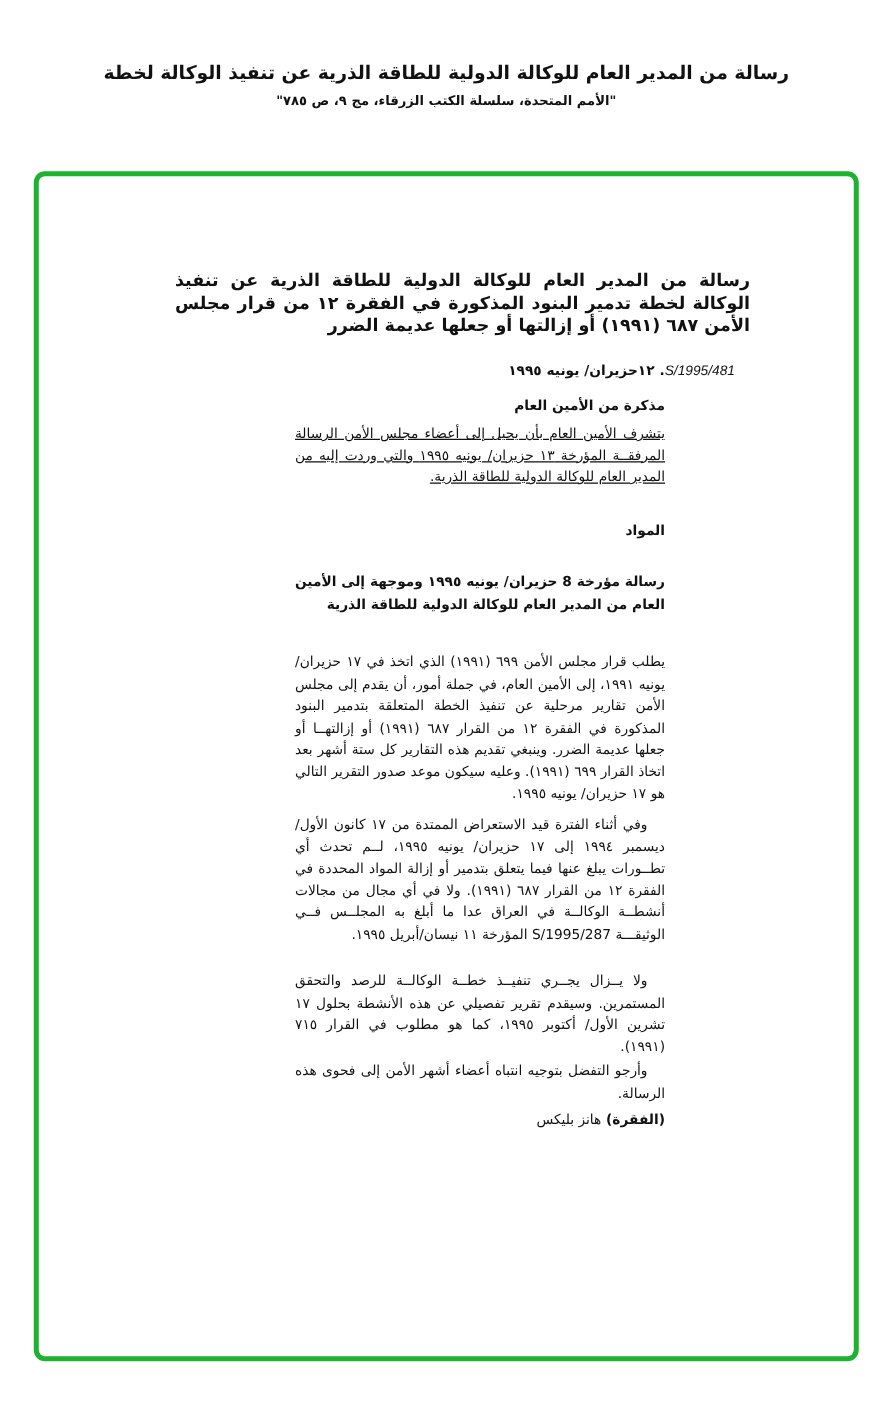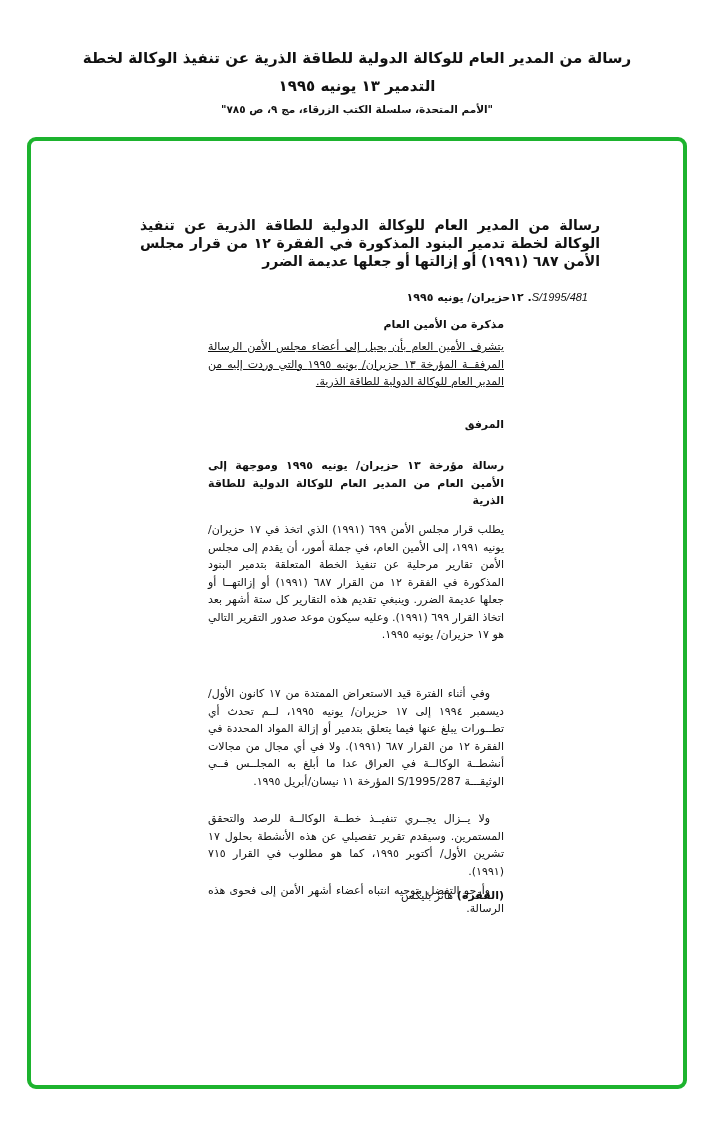--- a/index.html
+++ b/index.html
@@ -70,21 +70,21 @@
       line-height: 16px;
     }
     .ref .ref-code {
       font-family: "Liberation Sans", sans-serif;
       font-weight: normal;
       font-style: italic;
       direction: ltr;
       unicode-bidi: embed;
     }
     .body-col {
-      left: 208px;
+      left: 236px;
       width: 296px;
       font-size: 11px;
       line-height: 17.5px;
       text-align: justify;
       text-align-last: right;
     }
     .note-heading {
       top: 316px;
       font-weight: bold;
       font-size: 11px;
@@ -103,47 +103,46 @@
     }
     .para1 { top: 521px; }
     .para2 { top: 651px; }
     .para3 { top: 776px; }
     .para4 { top: 848px; }
     .signature {
       top: 887px;
       font-weight: bold;
     }
     p { margin: 0; }
-    .indent { text-indent: 14px; margin-top: 34px; }
+    .indent { text-indent: 14px; }
     .sig-label { font-weight: bold; }
     .sig-name { font-weight: normal; }
   </style>
 </head>
 <body>
 
 <div class="header">
   <p class="h-title">رسالة من المدير العام للوكالة الدولية للطاقة الذرية عن تنفيذ الوكالة لخطة</p>
-  <p class="h-title">التدمير ١٣ يونيه ١٩٩٥</p>
   <p class="h-source">"الأمم المتحدة، سلسلة الكتب الزرقاء، مج ٩، ص ٧٨٥"</p>
 </div>
 
 <div class="frame" style="border-color: rgb(29, 179, 46);"></div>
 
 <p class="doc doc-title">رسالة من المدير العام للوكالة الدولية للطاقة الذرية عن تنفيذ الوكالة لخطة تدمير البنود المذكورة في الفقرة ١٢ من قرار مجلس الأمن ٦٨٧ (١٩٩١) أو إزالتها أو جعلها عديمة الضرر</p>
 
 <div class="doc ref">
   <span class="ref-code">S/1995/481</span><span>. </span><span>١٢حزيران/ يونيه ١٩٩٥</span>
 </div>
 
 <p class="doc body-col note-heading">مذكرة من الأمين العام</p>
 <p class="doc body-col note-text">يتشرف الأمين العام بأن يحيل إلى أعضاء مجلس الأمن الرسالة المرفقــة المؤرخة ١٣ حزيران/ يونيه ١٩٩٥ والتي وردت إليه من المدير العام للوكالة الدولية للطاقة الذرية.</p>
 
-<p class="doc body-col annex-label">المرفق</p>
+<p class="doc body-col annex-label">المواد</p>
 
-<p class="doc body-col letter-heading">رسالة مؤرخة ١٣ حزيران/ يونيه ١٩٩٥ وموجهة إلى الأمين العام من المدير العام للوكالة الدولية للطاقة الذرية</p>
+<p class="doc body-col letter-heading">رسالة مؤرخة 8 حزيران/ يونيه ١٩٩٥ وموجهة إلى الأمين العام من المدير العام للوكالة الدولية للطاقة الذرية</p>
 
 <p class="doc body-col para1">يطلب قرار مجلس الأمن ٦٩٩ (١٩٩١) الذي اتخذ في ١٧ حزيران/ يونيه ١٩٩١، إلى الأمين العام، في جملة أمور، أن يقدم إلى مجلس الأمن تقارير مرحلية عن تنفيذ الخطة المتعلقة بتدمير البنود المذكورة في الفقرة ١٢ من القرار ٦٨٧ (١٩٩١) أو إزالتهــا أو جعلها عديمة الضرر. وينبغي تقديم هذه التقارير كل ستة أشهر بعد اتخاذ القرار ٦٩٩ (١٩٩١). وعليه سيكون موعد صدور التقرير التالي هو ١٧ حزيران/ يونيه ١٩٩٥.</p>
 <p class="doc body-col para2 indent">وفي أثناء الفترة قيد الاستعراض الممتدة من ١٧ كانون الأول/ ديسمبر ١٩٩٤ إلى ١٧ حزيران/ يونيه ١٩٩٥، لــم تحدث أي تطــورات يبلغ عنها فيما يتعلق بتدمير أو إزالة المواد المحددة في الفقرة ١٢ من القرار ٦٨٧ (١٩٩١). ولا في أي مجال من مجالات أنشطــة الوكالــة في العراق عدا ما أبلغ به المجلــس فــي الوثيقـــة S/1995/287 المؤرخة ١١ نيسان/أبريل ١٩٩٥.</p>
 <p class="doc body-col para3 indent">ولا يــزال يجــري تنفيــذ خطــة الوكالــة للرصد والتحقق المستمرين. وسيقدم تقرير تفصيلي عن هذه الأنشطة بحلول ١٧ تشرين الأول/ أكتوبر ١٩٩٥، كما هو مطلوب في القرار ٧١٥ (١٩٩١).</p>
 <p class="doc body-col para4 indent">وأرجو التفضل بتوجيه انتباه أعضاء أشهر الأمن إلى فحوى هذه الرسالة.</p>
 
 <p class="doc body-col signature">
   <span class="sig-label">(الفقرة)</span>
   <span class="sig-name">هانز بليكس</span>
 </p>

